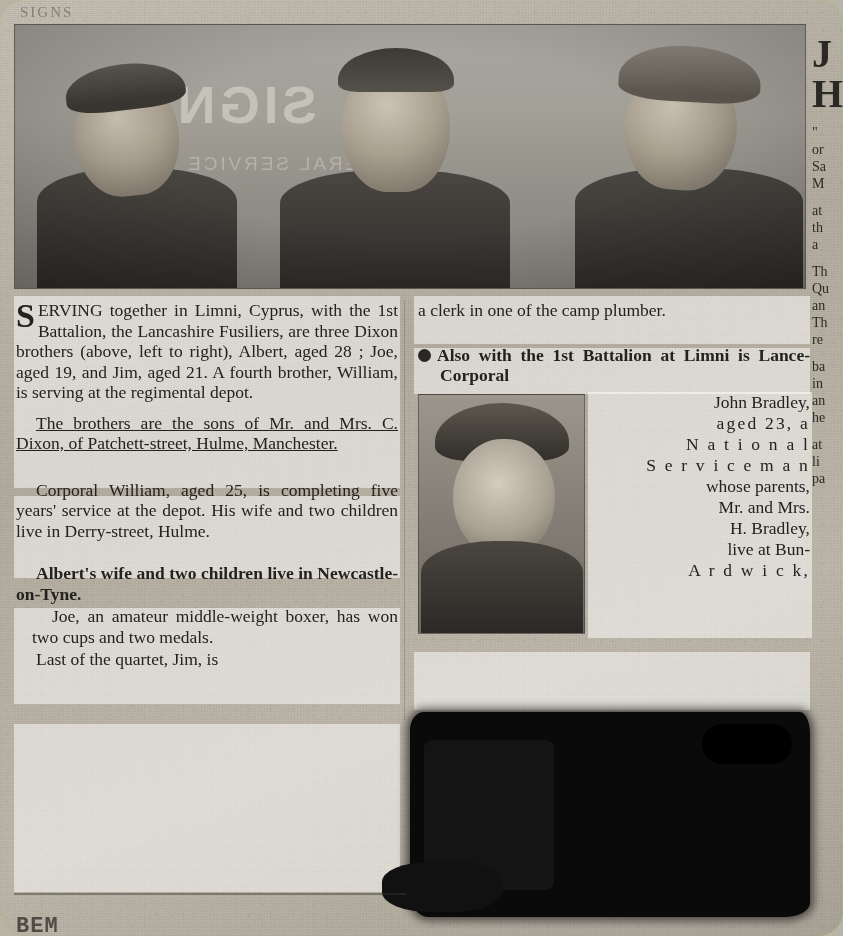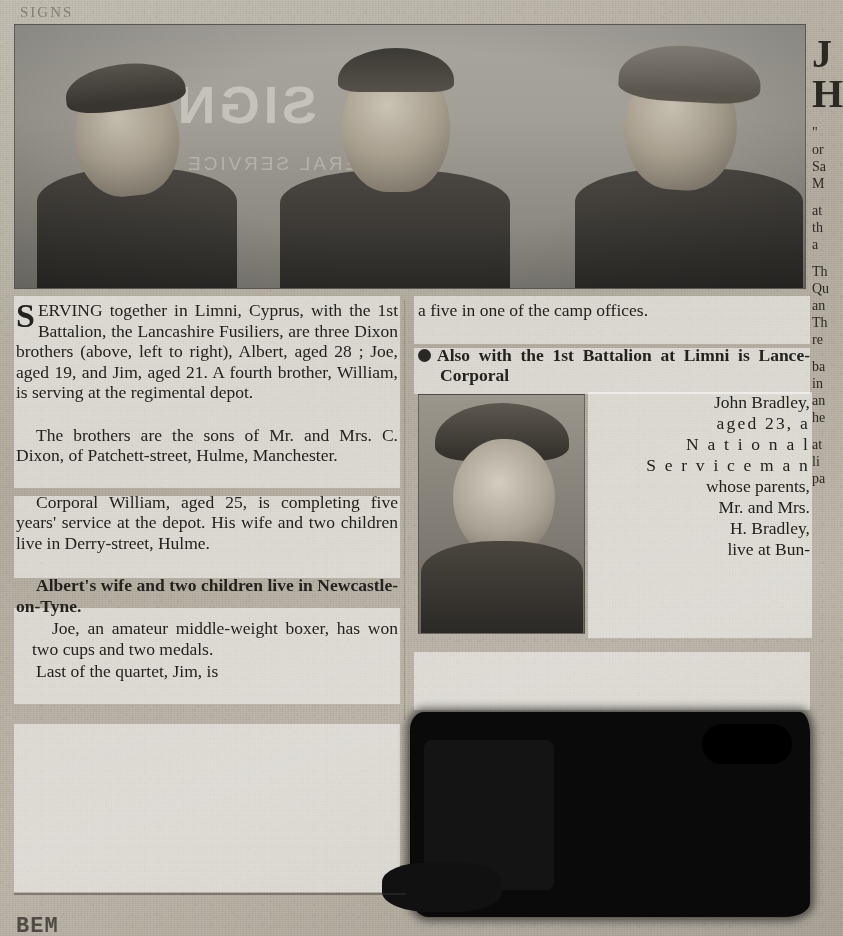--- a/index.html
+++ b/index.html
@@ -7,20 +7,21 @@
     padding: 0;
     background: #b9b4a8;
   }
   #page {
     position: relative;
     width: 843px;
     height: 936px;
     overflow: hidden;
     background: #84cc16;
     font-family: "Liberation Serif", serif;
+    border-radius: 25px;
   }
 
   
   .paper-bg {
     position: absolute;
     inset: 0;
     background:
       repeating-linear-gradient(0deg, rgba(0,0,0,0.035) 0px, rgba(0,0,0,0.035) 1px, rgba(255,255,255,0.02) 1px, rgba(255,255,255,0.02) 2px),
       repeating-linear-gradient(90deg, rgba(0,0,0,0.02) 0px, rgba(0,0,0,0.02) 1px, rgba(255,255,255,0.015) 1px, rgba(255,255,255,0.015) 3px),
       linear-gradient(160deg, #c3beb1 0%, #b2ac9f 40%, #bdb7aa 70%, #a9a396 100%);
@@ -306,35 +307,35 @@
   <div class="col" id="col-left">
 
     <div class="wash" style="left:-2px; top:-4px; width:386px; height:192px;"></div>
 
     <p class="para noindent" style="position:relative;">
       <span class="dropcap">S</span>
       <span>ERVING together in Limni, Cyprus, with the 1st Battalion, the Lancashire Fusiliers, are three Dixon brothers (above, left to right), Albert, aged 28 ; Joe, aged 19, and Jim, aged 21.   A fourth brother, William, is serving at the regimental depot.</span>
     </p>
 
     <div class="wash" style="left:-2px; top:196px; width:386px; height:82px;"></div>
-    <p class="para" style="position:relative; margin-top:22px;">The brothers are the sons of Mr. and Mrs. C. Dixon, of Patchett-street, Hulme, Manchester.</p>
+    <p class="para" style="position:relative; margin-top:10px;text-decoration:underline;">The brothers are the sons of Mr. and Mrs. C. Dixon, of Patchett-street, Hulme, Manchester.</p>
 
     <div class="wash" style="left:-2px; top:308px; width:386px; height:96px;"></div>
     <p class="para" style="position:relative; margin-top:26px;">Corporal William, aged 25, is completing five years' service at the depot.   His wife and two children live in Derry-street, Hulme.</p>
 
     <div class="wash" style="left:-2px; top:424px; width:386px; height:168px;"></div>
     <p class="para" style="position:relative; margin-top:22px;font-weight:bold;">Albert's wife and two children live in Newcastle-on-Tyne.</p>
     <p class="para" style="position:relative;margin-left:16px;">Joe, an amateur middle-weight boxer, has won two cups and two medals.</p>
     <p class="para" style="position:relative;">Last of the quartet, Jim, is</p>
   </div>
 
   <div class="col" id="col-right">
 
     <div class="wash" style="left:-4px; top:-4px; width:396px; height:48px;"></div>
-    <p class="para noindent" style="position:relative;">a five in one of the camp offices.</p>
+    <p class="para noindent" style="position:relative;">a clerk in one of the camp plumber.</p>
 
     <div class="wash" style="left:-4px; top:48px; width:396px; height:46px;"></div>
     <p class="para noindent b" style="position:relative; margin-top:24px; padding-left:22px; text-indent:-22px;">
       <span class="bullet"></span><span>Also with the 1st Battalion at Limni is Lance-Corporal</span>
     </p>
 
     <div style="position:relative; margin-top:6px;">
       <div class="portrait">
         <div class="p-beret"></div>
         <div class="p-face"></div>
@@ -345,20 +346,21 @@
         <div class="wash" style="left:170px; top:0px; width:224px; height:246px;"></div>
         <div style="position:relative; text-align:right;">
           <div>John Bradley,</div>
           <div class="spaced">aged 23, a</div>
           <div class="spaced">N a t i o n a l</div>
           <div class="spaced">S e r v i c e m a n</div>
           <div>whose parents,</div>
           <div>Mr. and Mrs.</div>
           <div>H.  Bradley,</div>
           <div>live at Bun-</div>
+          <div class="spaced">A r d w i c k,</div>
         </div>
       </div>
       <div style="clear:both;"></div>
     </div>
 
     <div class="wash" style="left:-4px; top:352px; width:396px; height:58px;"></div>
   </div>
 
   <div id="sliver">
     <div class="gap"></div>

